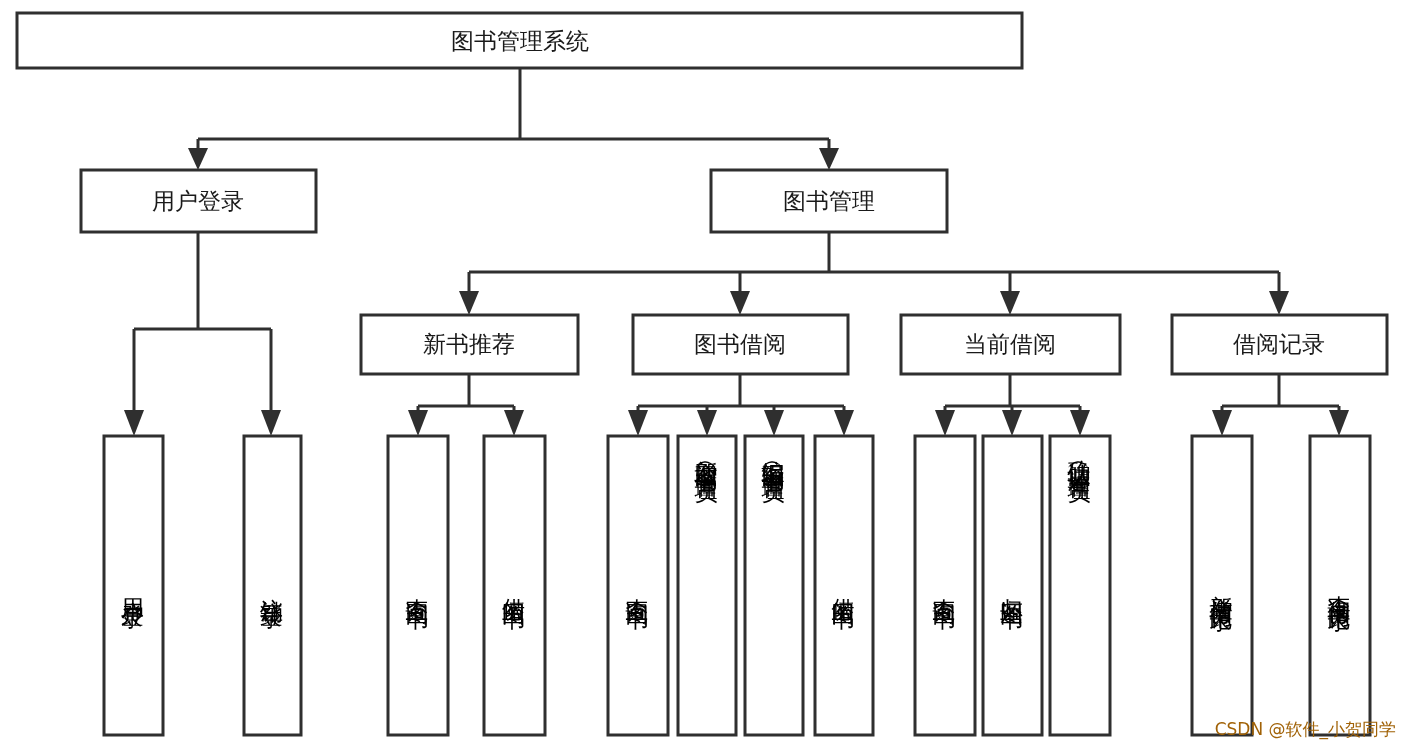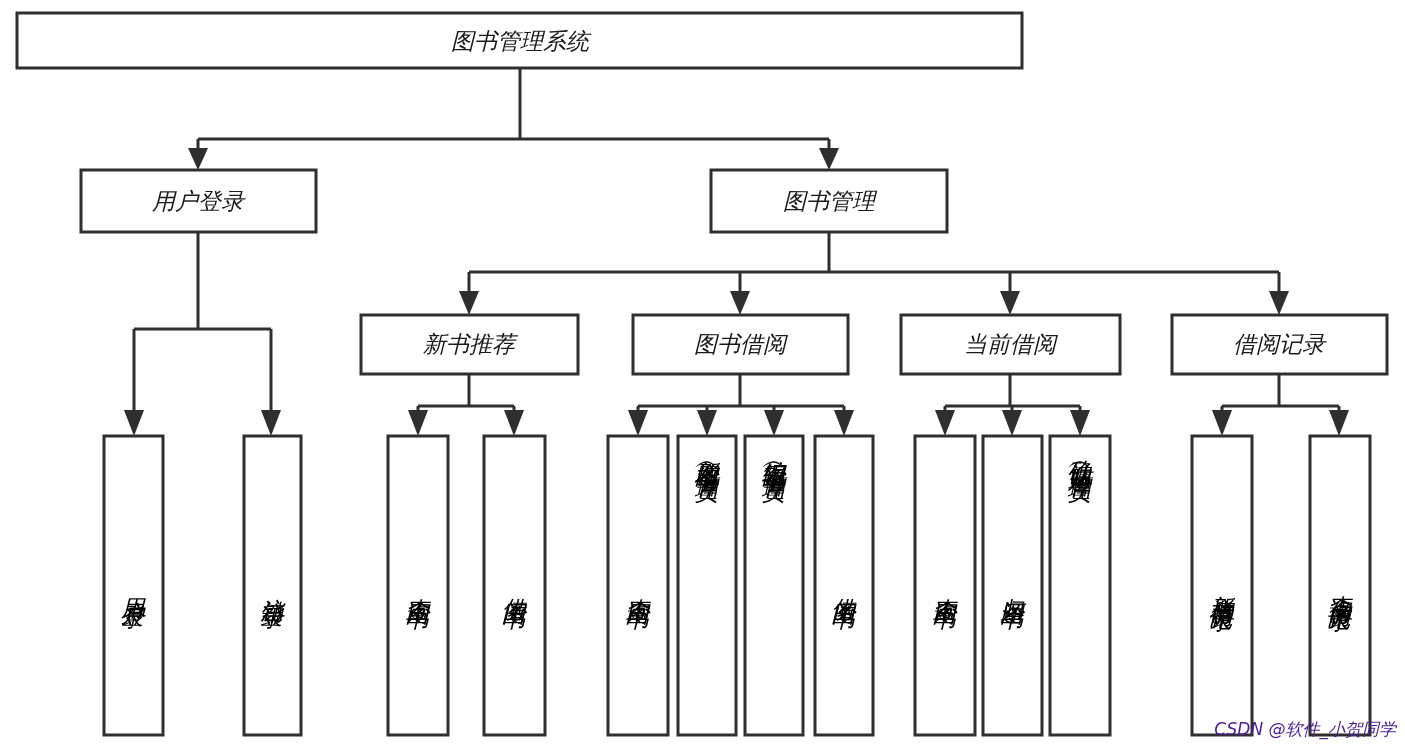--- a/index.html
+++ b/index.html
@@ -10,21 +10,20 @@
   body {
     width: 1405px;
     height: 747px;
     font-family: "DejaVu Sans", "Liberation Sans", sans-serif;
     overflow: hidden;
   }
   #diagram-root {
     position: relative;
     width: 1405px;
     height: 747px;
-    font-style: italic;
   }
   svg#flow {
     position: absolute;
     top: 0;
     left: 0;
     width: 1405px;
     height: 747px;
   }
   .node-box {
     fill: #ffffff;
@@ -55,21 +54,21 @@
     writing-mode: vertical-rl;
     text-orientation: upright;
     letter-spacing: 3px;
   }
   .watermark-text {
     position: absolute;
     right: 9px;
     bottom: 6px;
     font-family: "DejaVu Sans", "Liberation Sans", sans-serif;
     font-size: 17px;
-    color: #4c1d95;
+    color: #a16207;
     white-space: nowrap;
     pointer-events: none;
   }
 </style>
 </head>
 <body>
 
 <div id="diagram-root">
 
   <svg id="flow" viewBox="0 0 1405 747">

